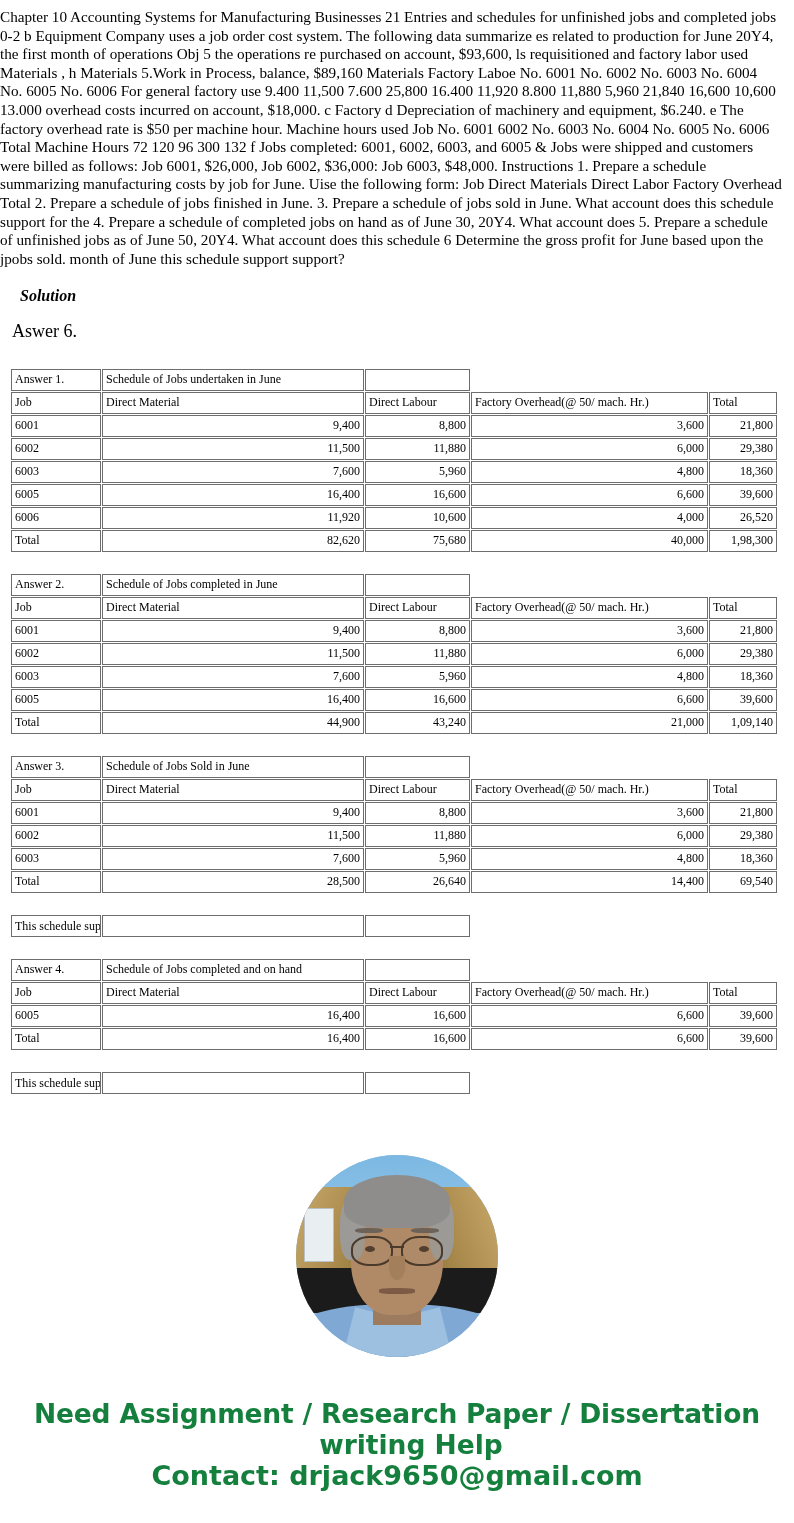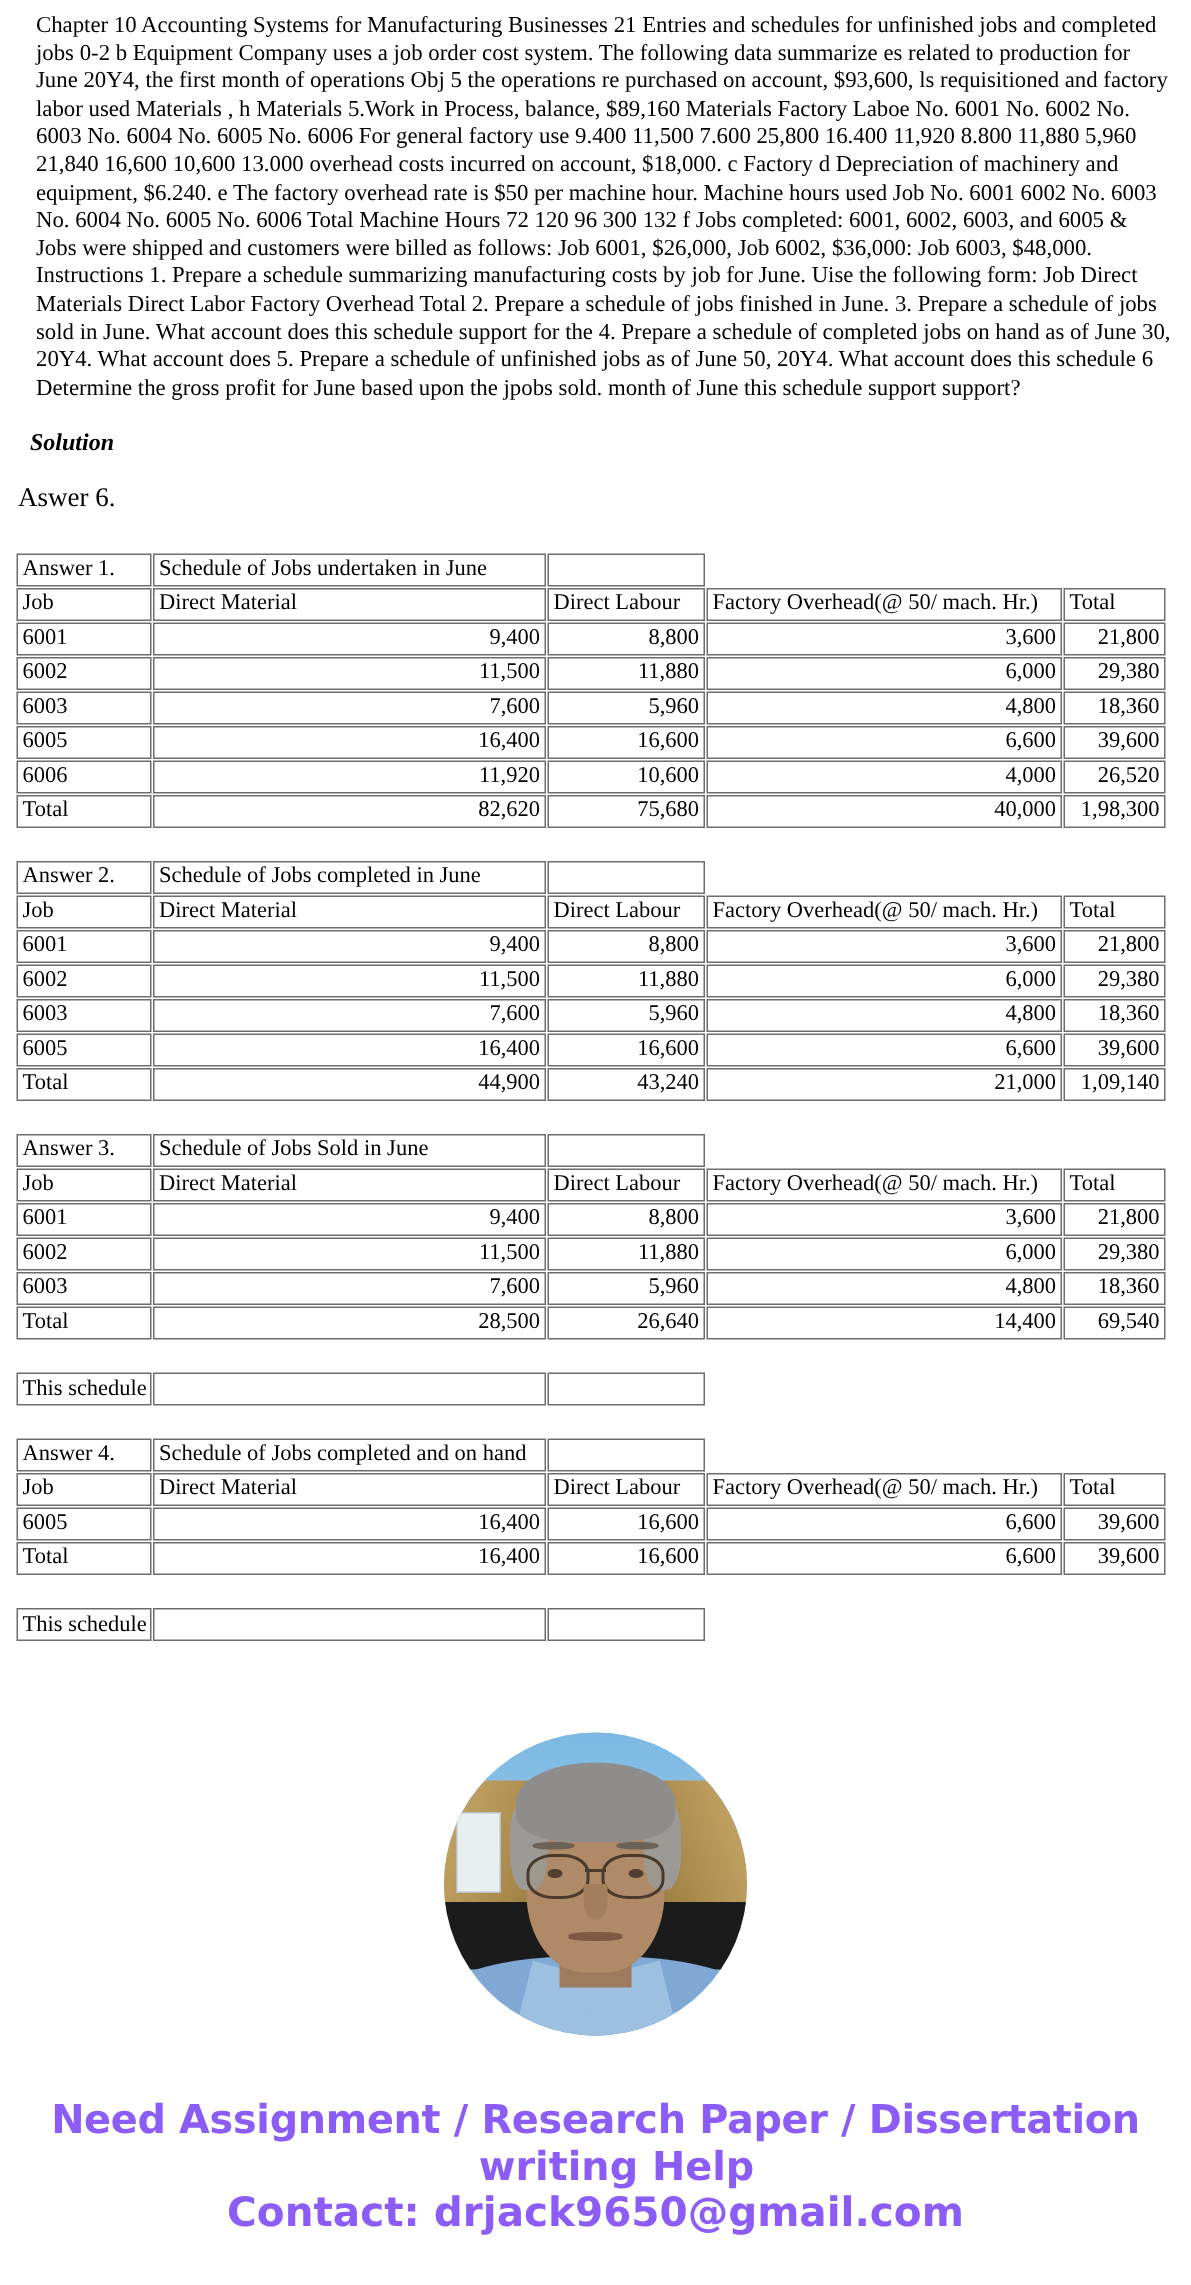--- a/index.html
+++ b/index.html
@@ -11,21 +11,21 @@
     width: 794px;
     height: 1523px;
     position: relative;
     overflow: hidden;
     font-family: "Liberation Serif", "DejaVu Serif", serif;
     color: #000000;
   }
 
   
   .question-block {
-    padding: 8px 12px 0 24px;
+    padding: 8px 12px 0 0;
     font-size: 15.2px;
     line-height: 18.6px;
     text-align: left;
     word-spacing: 0px;
   }
 
   .solution-heading {
     margin: 18px 0 0 20px;
     font-size: 16px;
     font-weight: bold;
@@ -48,21 +48,21 @@
     height: 757px;
     overflow: hidden;
   }
 
   table.sched {
     border-collapse: separate;
     border-spacing: 1px 1px;
     table-layout: fixed;
     width: 764px;
     margin-left: 10px;
-    font-size: 15px;
+    font-size: 12px;
     line-height: 16px;
   }
 
   table.sched td {
     border: 1px solid #6d6d6d;
     padding: 1px 3px;
     height: 18px;
     vertical-align: top;
     background: #ffffff;
     overflow: hidden;
@@ -243,21 +243,21 @@
 
   
   .footer {
     position: absolute;
     left: 0;
     top: 1398px;
     width: 794px;
     text-align: center;
     font-family: "DejaVu Sans", "Liberation Sans", sans-serif;
     font-weight: bold;
-    color: #8b5cf6;
+    color: #15803d;
   }
   .footer .l1 {
     font-size: 26.5px;
     line-height: 31px;
     letter-spacing: -0.2px;
   }
   .footer .l2 {
     font-size: 26.5px;
     line-height: 31px;
     margin-left: 28px;

